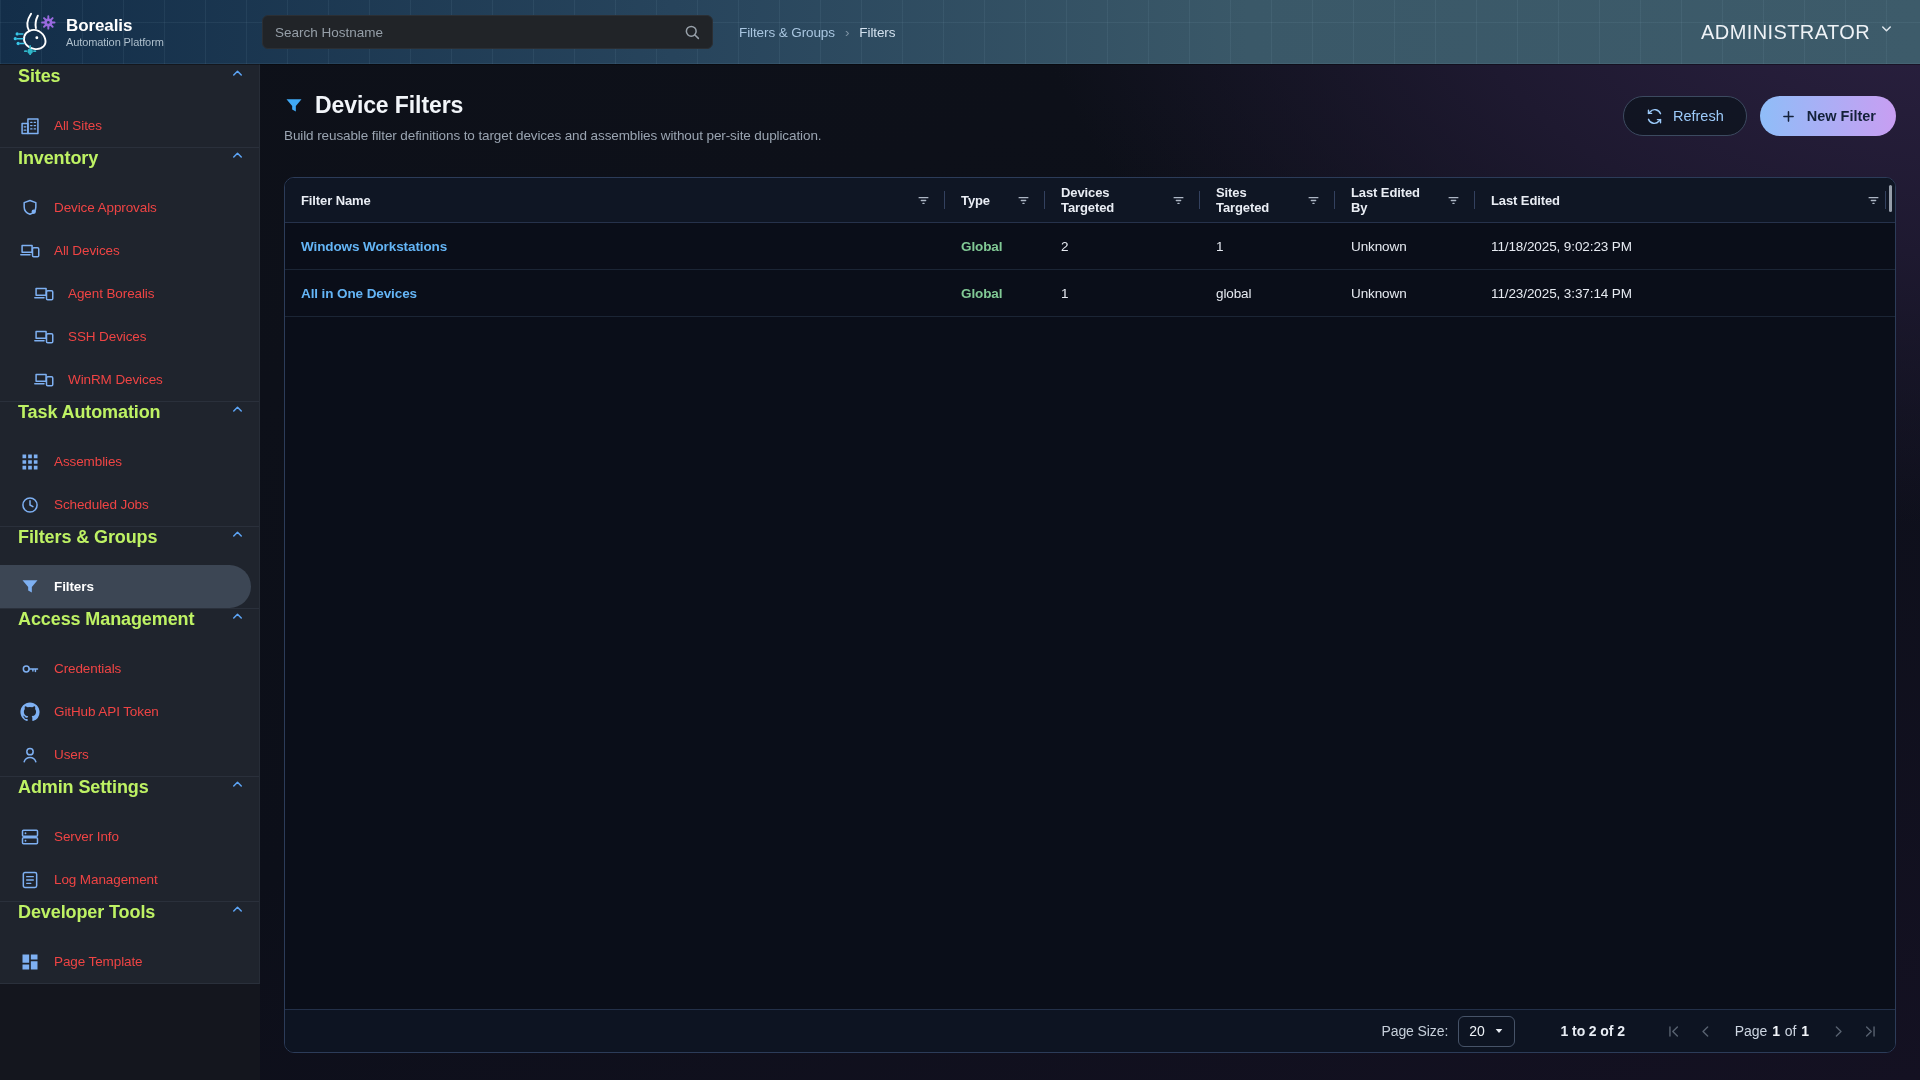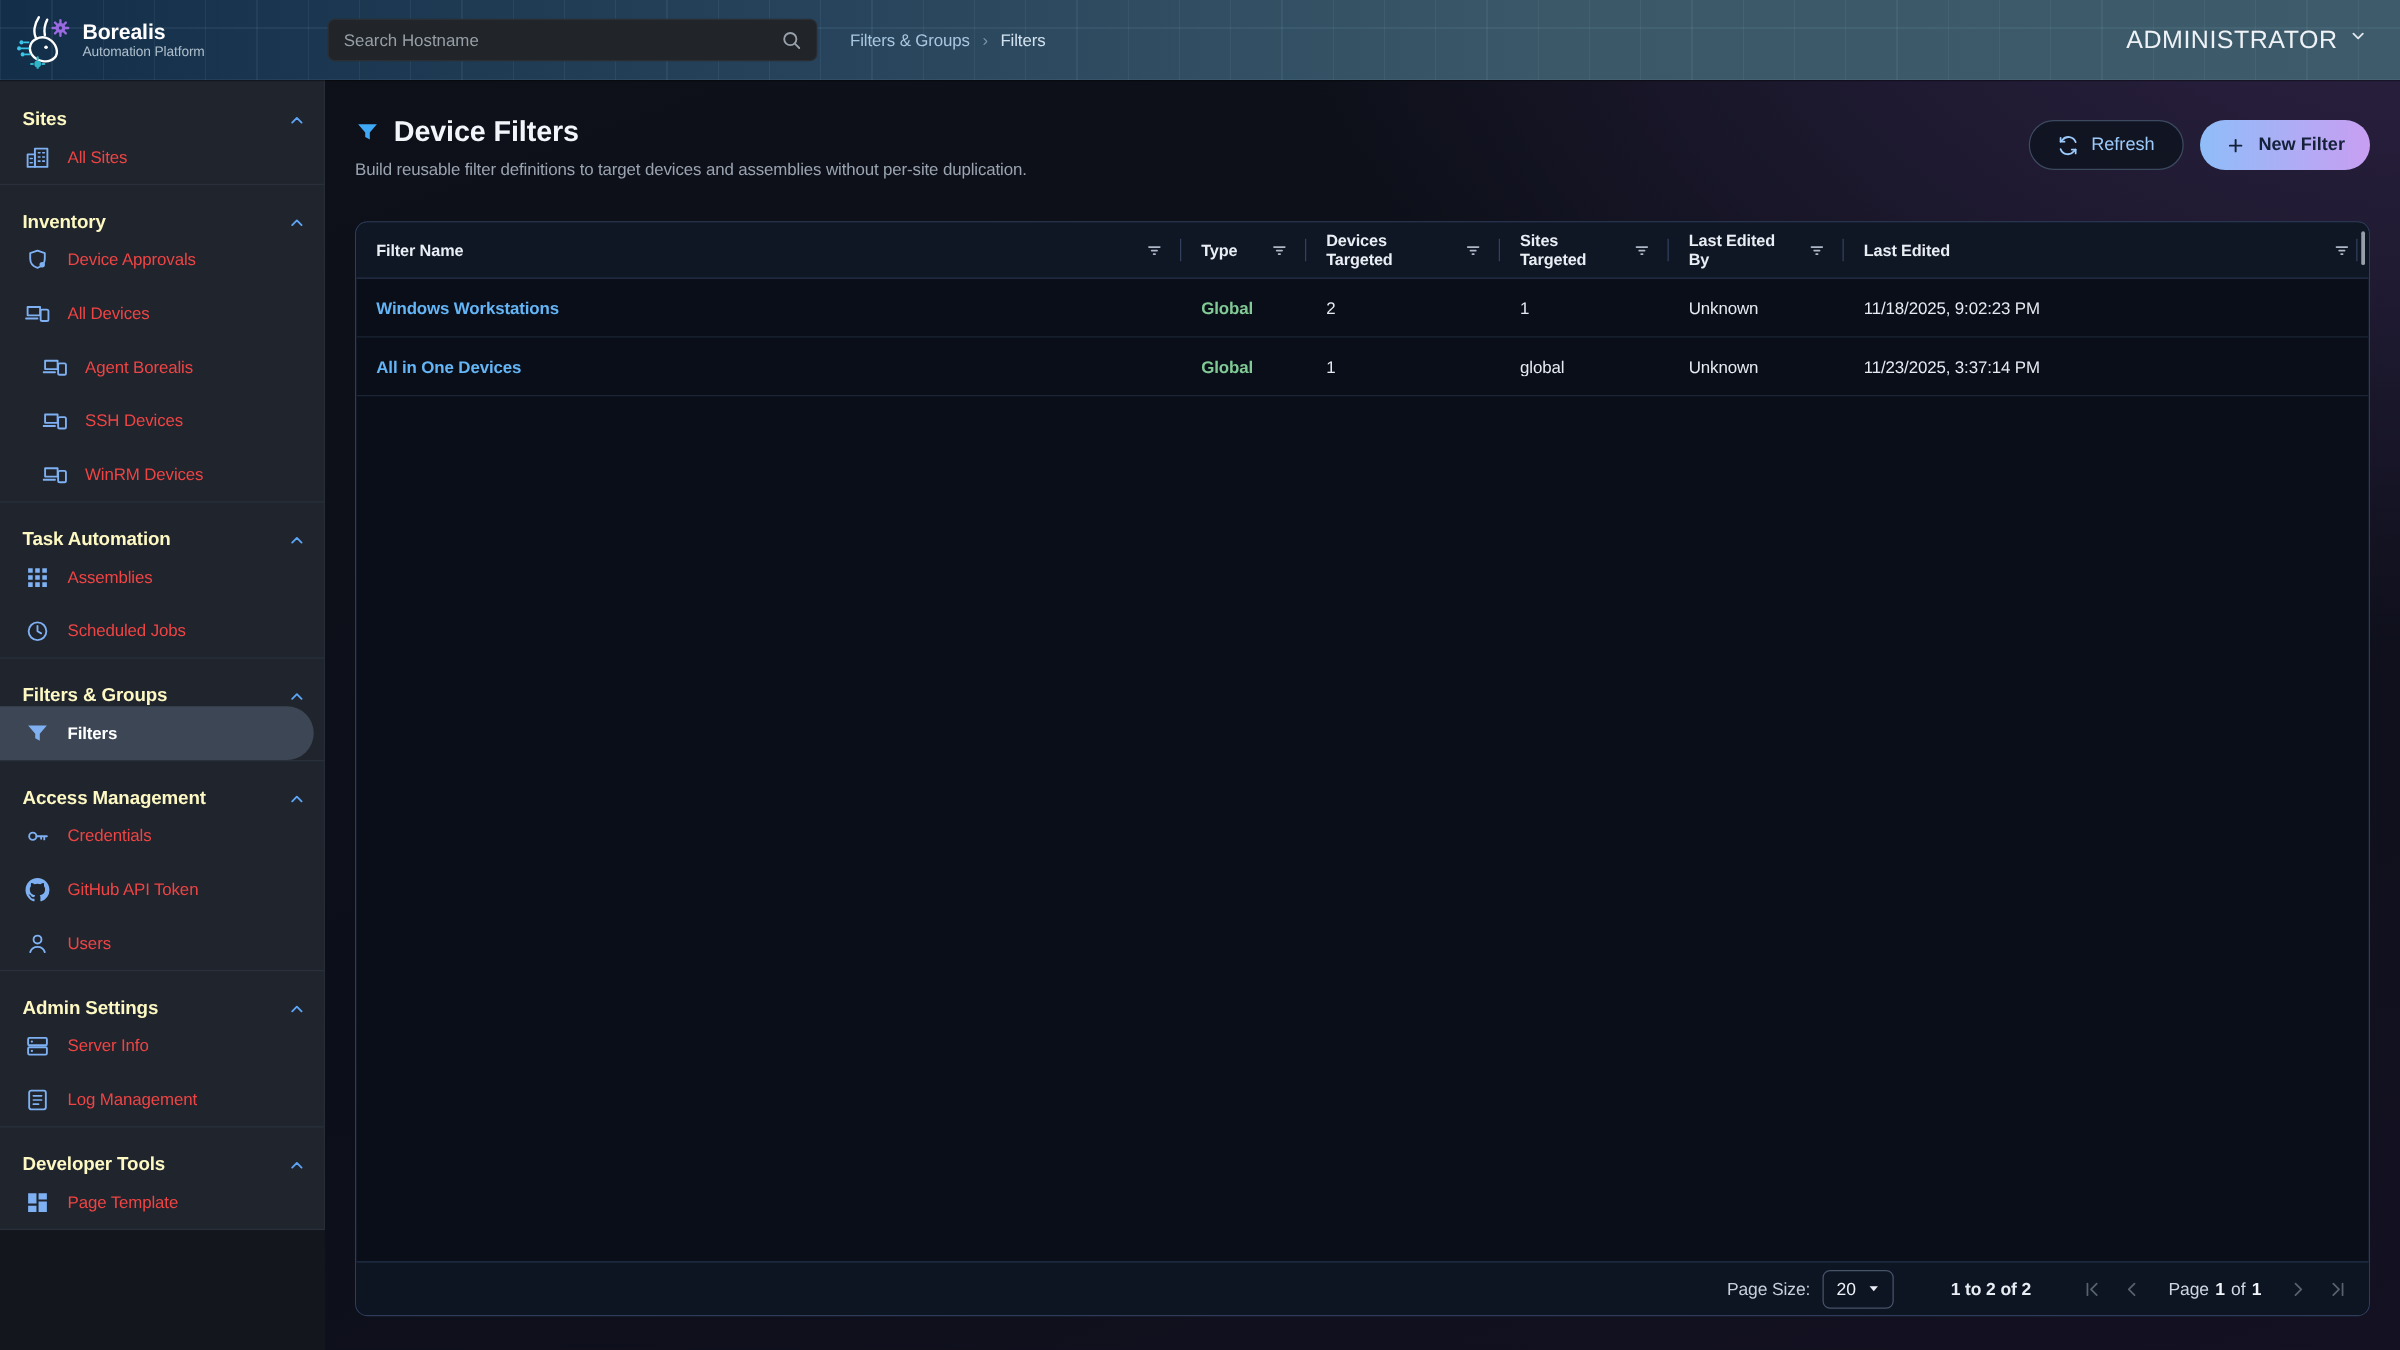--- a/index.html
+++ b/index.html
@@ -19,40 +19,40 @@
   .topbar{grid-column:1/3;display:flex;align-items:center;
     background:
       repeating-linear-gradient(0deg, rgba(170,210,230,0.07) 0 1px, transparent 1px 41px),
       repeating-linear-gradient(90deg, rgba(170,210,230,0.07) 0 1px, transparent 1px 41px),
       linear-gradient(90deg,#132e49 0%,#27445c 35%,#3a5868 65%,#3d5b6a 100%);
     box-shadow:0 1px 0 rgba(0,0,0,.35);position:relative;z-index:3;}
   .brand{width:252px;display:flex;align-items:center;gap:10px;padding-left:10px;flex:0 0 auto;}
   .brand .logo{width:46px;height:46px;flex:0 0 auto;}
   .brand-name{font-size:17px;font-weight:700;color:#ffffff;line-height:1.15;}
   .brand-sub{font-size:11px;color:#aebfcc;}
-  .search{position:relative;width:392px;height:34px;flex:0 0 auto;}
+  .search{position:relative;width:451px;height:34px;flex:0 0 auto;}
   .search input{width:100%;height:100%;box-sizing:border-box;background:#212428;border:1px solid #2b2f34;
     border-radius:6px;color:#dfe5ea;font-size:13.5px;padding:0 38px 0 12px;outline:none;
     font-family:inherit;}
   .search input::placeholder{color:#969fa8;}
   .search .icn{position:absolute;right:12px;top:8px;width:18px;height:18px;color:#98a1aa;}
   .breadcrumb{display:flex;align-items:center;gap:10px;margin-left:26px;font-size:13.5px;}
   .crumb-a{color:#a9c6e0;}
   .crumb-sep{color:#7e93a4;}
   .crumb-b{color:#d3e1ee;}
   .user-menu{margin-left:auto;margin-right:26px;display:flex;align-items:flex-start;gap:9px;
     color:#eef2f6;font-size:20px;font-weight:400;letter-spacing:.4px;cursor:pointer;}
   .user-menu .icn{width:15px;height:15px;color:#dfe6ec;}
   
   .sidebar{background:var(--sidebar-bg);overflow:hidden;}
   .sidenav{background:var(--panel);border-right:1px solid #272d37;border-bottom:1px solid #2a303b;padding-top:2px;}
   .nav-section{border-bottom:1px solid #2a303b;}
   .nav-section:last-child{border-bottom:none;}
-  .section-header{height:38px;display:flex;align-items:flex-end;justify-content:space-between;
-    padding:0 14px 0 18px;color:#fef9c3;font-weight:700;font-size:15px;cursor:pointer;}
+  .section-header{height:38px;display:flex;align-items:flex-start;justify-content:space-between;
+    padding:0 14px 0 18px;color:#bef264;font-weight:700;font-size:18px;cursor:pointer;}
   .section-header .icn{width:15px;height:15px;color:#5da4f5;}
   .nav-item{height:43px;display:flex;align-items:center;gap:14px;padding-left:20px;
     font-size:13.5px;color:#ef4444;cursor:pointer;}
   .nav-item .icn{width:20px;height:20px;color:#7eb0f2;flex:0 0 auto;}
   .nav-item.indent{padding-left:34px;}
   .nav-item.active{background:#3c4654;border-radius:0 24px 24px 0;margin-right:8px;
     color:#ffffff;font-weight:700;}
   .icn svg{width:100%;height:100%;display:block;}
   
   .main{display:flex;flex-direction:column;padding:28px 24px 27px 24px;min-width:0;}

